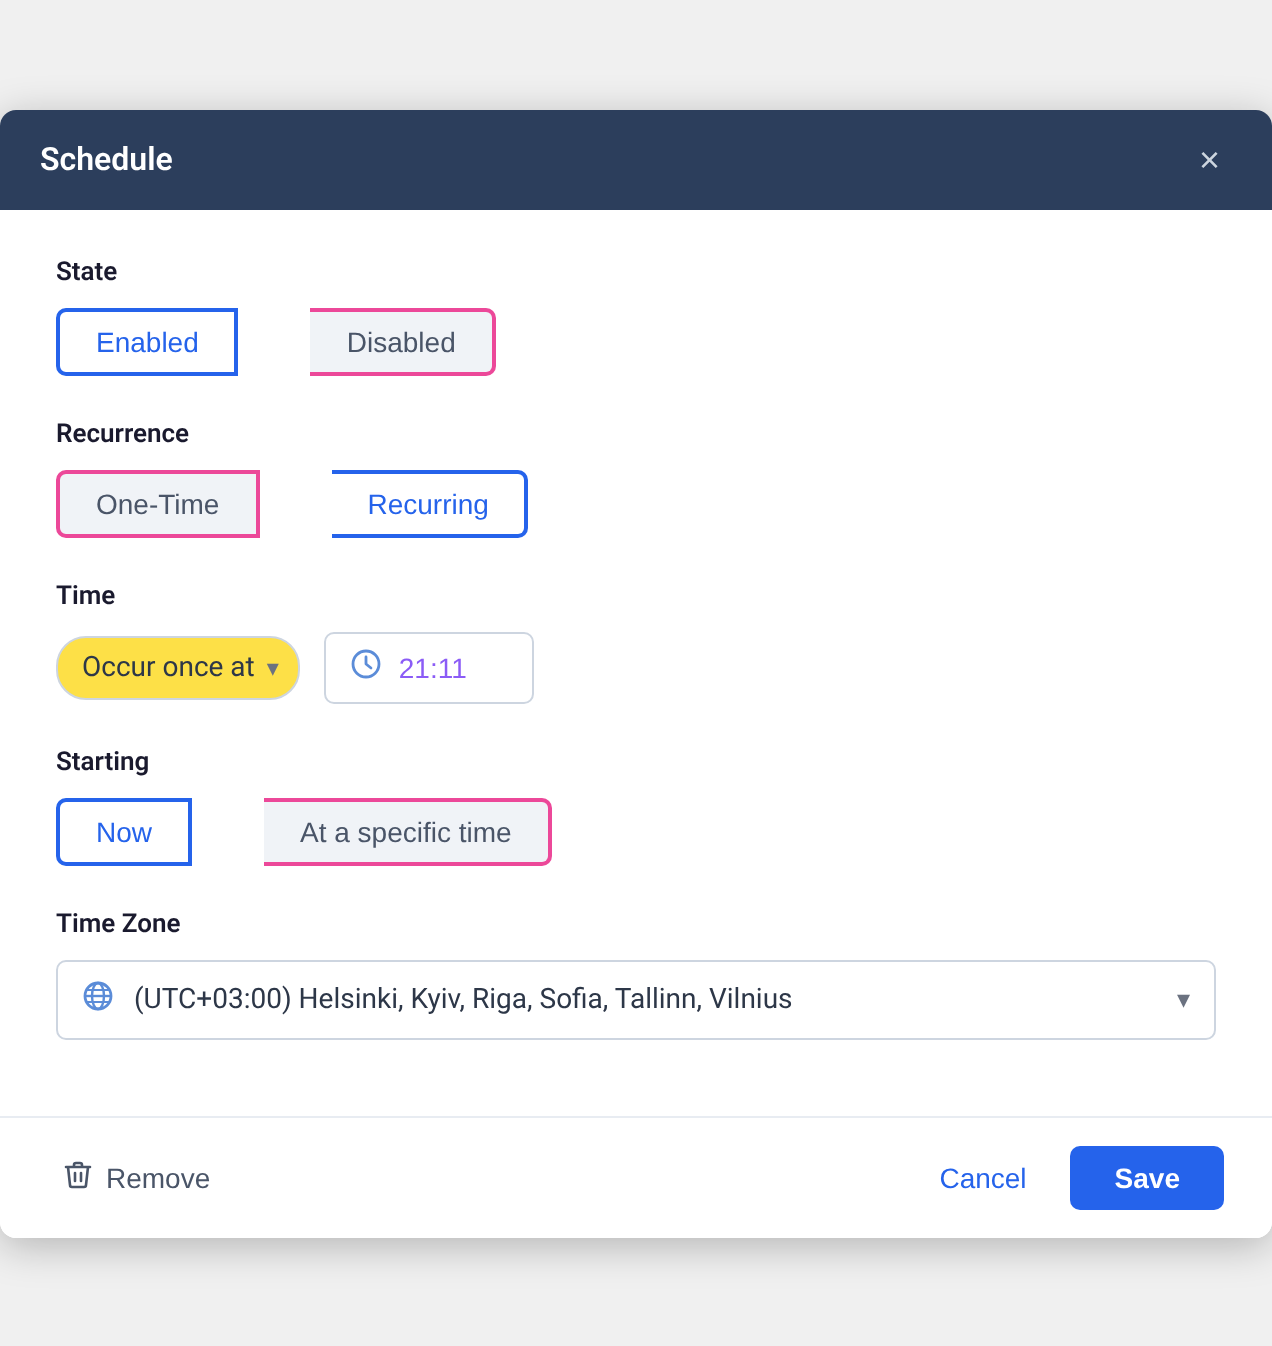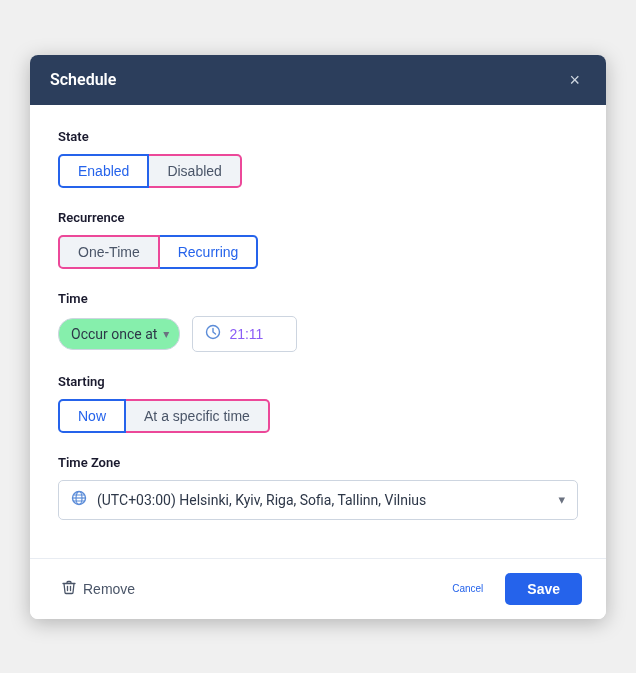--- a/index.html
+++ b/index.html
@@ -5,21 +5,21 @@
     * { box-sizing: border-box; margin: 0; padding: 0; }
     body {
       font-family: -apple-system, BlinkMacSystemFont, 'Segoe UI', Roboto, sans-serif;
       background: #f0f0f0;
       display: flex;
       justify-content: center;
       align-items: center;
       min-height: 100vh;
     }
     .dialog {
-      width: 576px;
+      width: 636px;
       background: #fff;
       border-radius: 8px;
       overflow: hidden;
       box-shadow: 0 4px 20px rgba(0,0,0,0.25);
     }
     .dialog-header {
       background: #2c3e5c;
       color: #fff;
       padding: 14px 20px;
       display: flex;
@@ -61,42 +61,42 @@
       padding: 7px 18px;
       font-size: 14px;
       border: 2px solid #ec4899;
       background: #f0f3f7;
       color: #4a5568;
       cursor: pointer;
       border-radius: 0;
       transition: background 0.15s, color 0.15s;
     }
     .btn-option:first-child { border-radius: 5px 0 0 5px; }
-    .btn-option:last-child { border-radius: 0 5px 5px 0; }
+    .btn-option:last-child { border-radius: 0 5px 5px 0; margin-left: 36px; }
     .btn-option:not(:first-child) { border-left: none; }
     .btn-option.active {
       background: #fff;
       color: #2563eb;
       border-color: #2563eb;
       font-weight: 500;
       z-index: 1;
     }
     
     .time-row {
       display: flex;
       align-items: center;
       gap: 12px;
     }
     .occur-select {
       display: flex;
       align-items: center;
       border: 1px solid #cdd5e0;
       border-radius: 15px;
       padding: 7px 10px 7px 12px;
-      background: #86efac;
+      background: #fde047;
       cursor: pointer;
       font-size: 14px;
       color: #2d3748;
       gap: 6px;
       user-select: none;
     }
     .occur-select .chevron {
       color: #6b7280;
       font-size: 12px;
     }
@@ -171,21 +171,21 @@
     }
     .footer-right {
       display: flex;
       gap: 10px;
       align-items: center;
     }
     .cancel-btn {
       background: none;
       border: none;
       color: #2563eb;
-      font-size: 10px;
+      font-size: 14px;
       cursor: pointer;
       padding: 7px 12px;
       border-radius: 4px;
     }
     .save-btn {
       background: #2563eb;
       color: #fff;
       border: none;
       border-radius: 5px;
       padding: 8px 22px;

